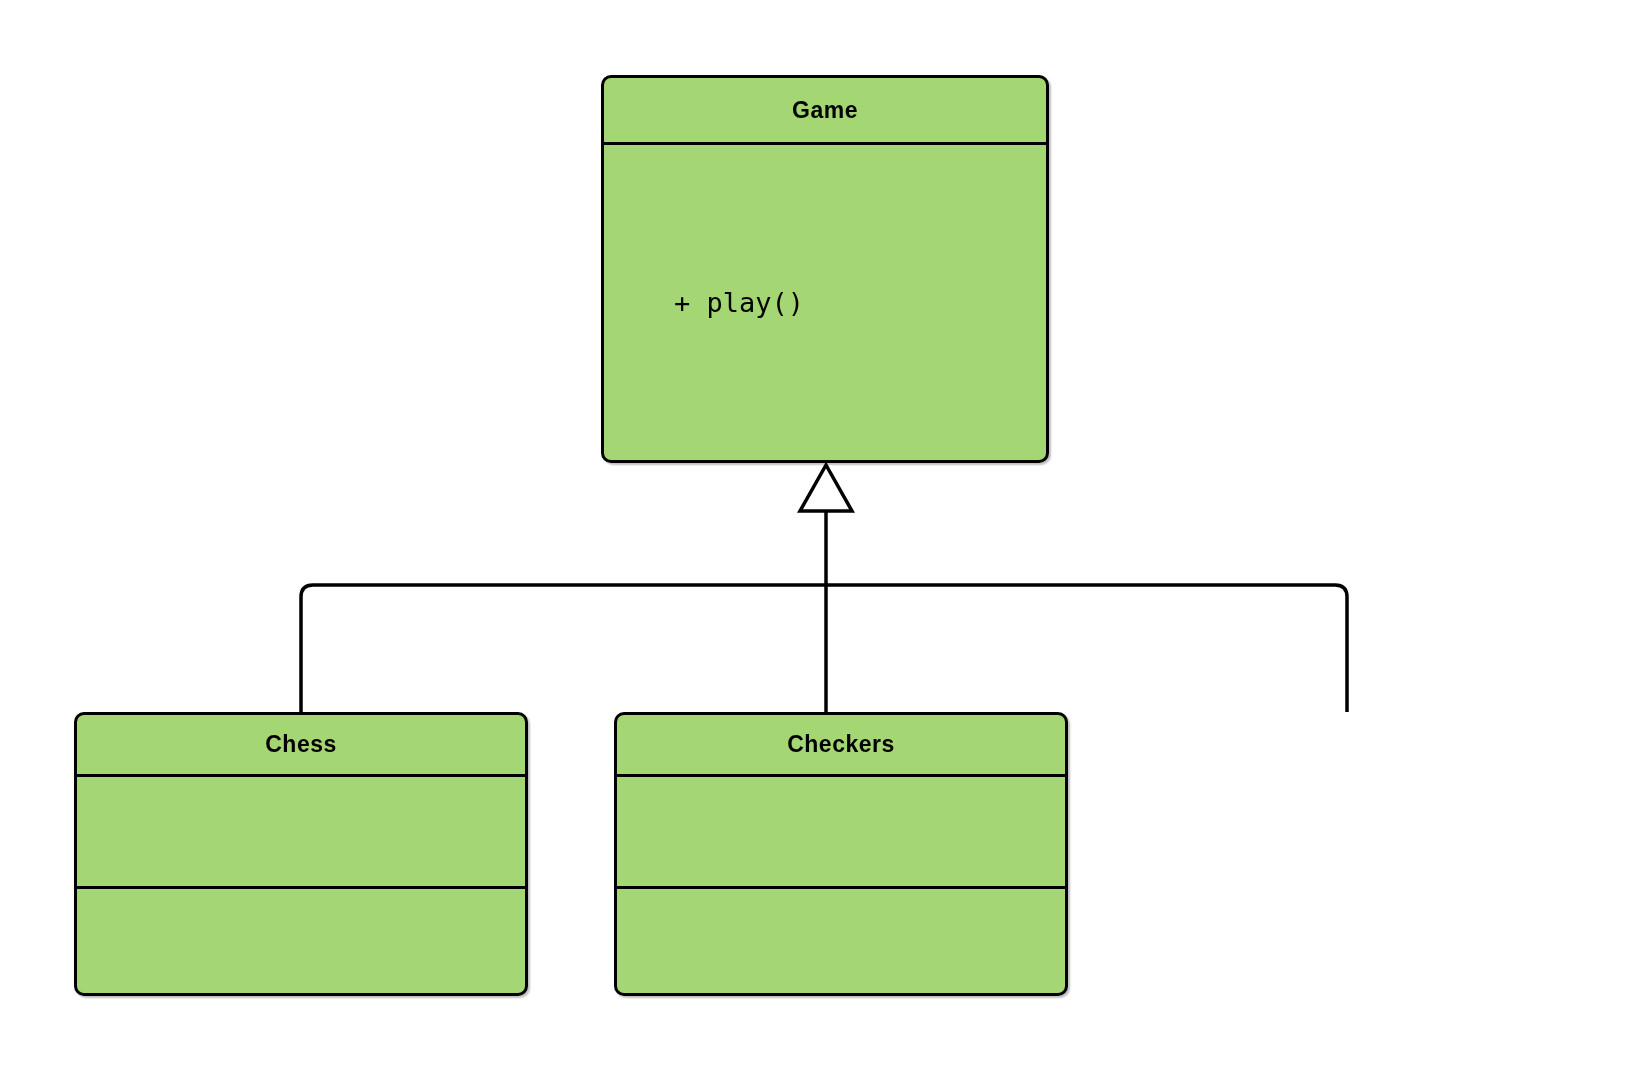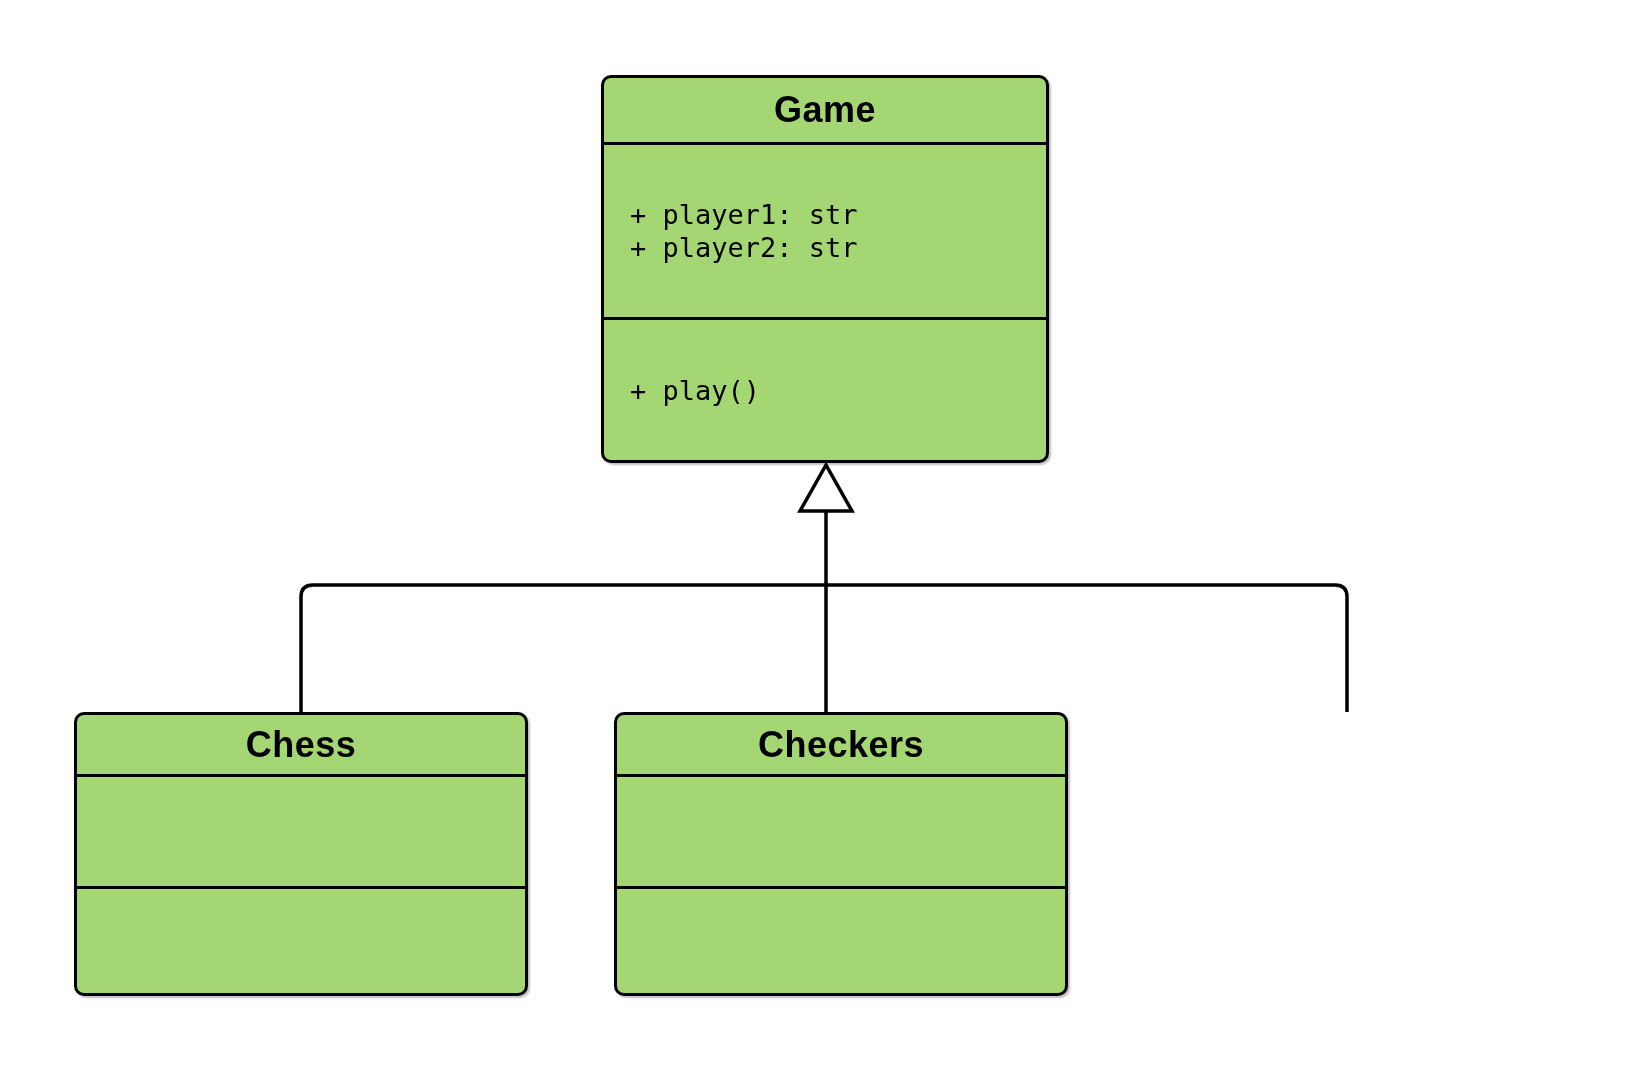--- a/index.html
+++ b/index.html
@@ -36,40 +36,40 @@
   }
   .compartment{
     box-sizing:border-box;
     display:flex;
     flex-direction:column;
     justify-content:center;
   }
   .compartment.title{
     align-items:center;
     font-weight:bold;
-    font-size:36px;
+    font-size:23px;
     letter-spacing:0.5px;
     color:#000000;
   }
   .compartment + .compartment{
     border-top:3px solid #000000;
   }
   .member{
     font-family:"DejaVu Sans Mono", monospace;
     font-size:27px;
     line-height:33px;
     color:#000000;
     padding-left:26px;
     white-space:pre;
   }
   
   .box-game{ left:601px; top:75px; width:448px; height:388px; }
   .box-game .title{ height:64px; flex:0 0 64px; }
   .box-game .attrs{ height:175px; flex:0 0 175px; }
-  .box-game .methods{ flex:1 1 auto; }
+  .box-game .methods{ flex:1 1 auto;padding-left:44px; }
   
   .box-child{ top:712px; width:454px; height:284px; }
   .box-chess{ left:74px; }
   .box-checkers{ left:614px; }
   .box-ludo{ left:1120px; }
   .box-child .title{ height:59px; flex:0 0 59px;border-radius:22px; }
   .box-child .attrs{ height:112px; flex:0 0 112px; }
   .box-child .methods{ flex:1 1 auto; }
 </style>
 </head>
@@ -81,24 +81,20 @@
 
     <path d="M826 509 L826 712" fill="none" stroke="#000000" stroke-width="3.5"></path>
 
     <path d="M301 712 L301 597 Q301 585 313 585 L1335 585 Q1347 585 1347 597 L1347 712" fill="none" stroke="#000000" stroke-width="3.5"></path>
 
     <polygon points="826,465 800,511 852,511" fill="#ffffff" stroke="#000000" stroke-width="3.5" stroke-linejoin="miter"></polygon>
   </svg>
 
   <div class="class-box box-game">
     <div class="compartment title">Game</div>
-    <div class="compartment attrs">
-      <div class="member">+ player1: str</div>
-      <div class="member">+ player2: str</div>
-    </div>
     <div class="compartment methods">
       <div class="member">+ play()</div>
     </div>
   </div>
 
   <div class="class-box box-child box-chess">
     <div class="compartment title">Chess</div>
     <div class="compartment attrs"></div>
     <div class="compartment methods"></div>
   </div>

